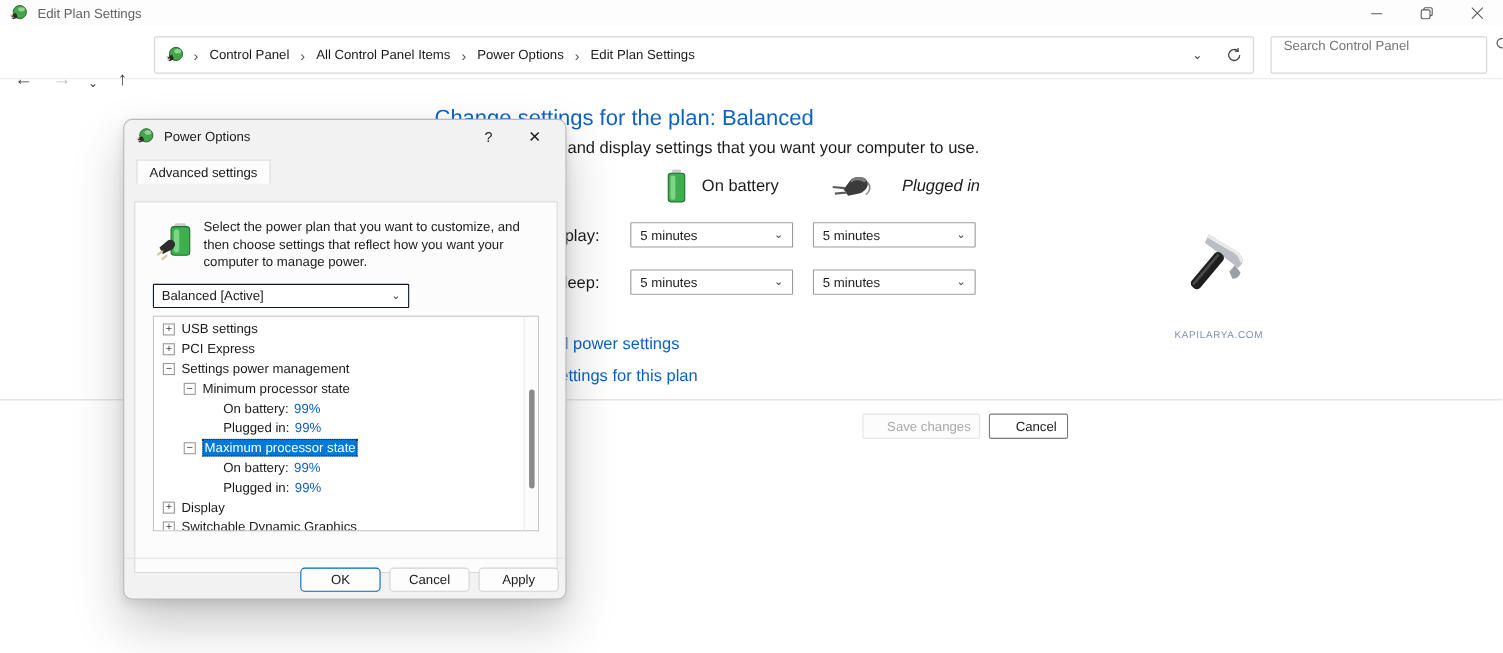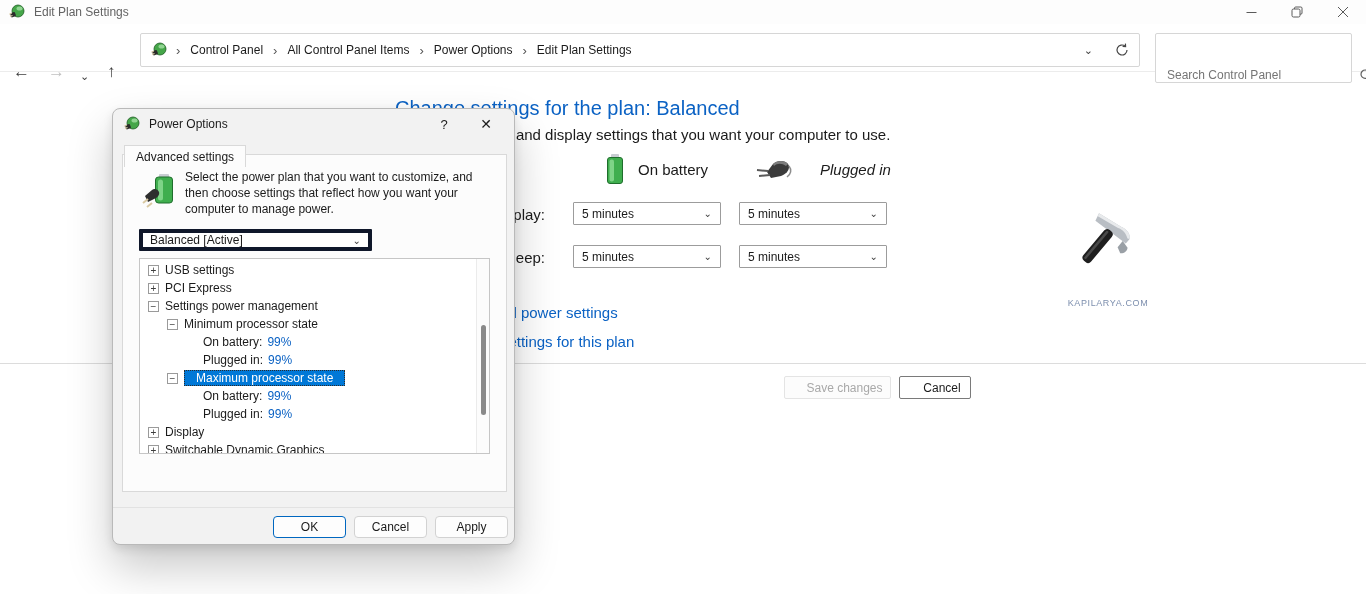--- a/index.html
+++ b/index.html
@@ -28,22 +28,22 @@
 
   .crumbbar { position:absolute; left:140px; top:9px; width:1000px; height:34px; background:#fff;
     border:1px solid #d6d6d6; border-radius:2px; display:flex; align-items:center; }
   .crumbbar .crumb-icon { margin-left:10px; width:16px; height:16px; flex:0 0 auto; }
   .crumb-sep { margin:0 9px; color:#555; font-size:13px; }
   .crumb { font-size:12px; color:#1b1b1b; white-space:nowrap; padding:2px 1px; }
   .crumb-right { position:absolute; right:10px; top:0; height:32px; display:flex; align-items:center; gap:22px; }
   .crumb-dd { font-size:11px; color:#3d3d3d; }
   .refresh svg { display:block; }
 
-  .searchbox { position:absolute; left:1155px; top:9px; width:197px; height:50px;
-    border:1px solid #d6d6d6; border-radius:2px; background:#fff; display:flex; align-items:flex-end;gap:38px; }
+  .searchbox { position:absolute; left:1155px; top:9px; width:197px; height:34px;
+    border:1px solid #d6d6d6; border-radius:2px; background:#fff; display:flex; align-items:flex-start;gap:38px; }
   .searchbox input { border:0; outline:0; flex:1; margin-left:11px; font-size:12px; color:#1b1b1b;
     font-family:inherit; background:transparent; }
   .searchbox input::placeholder { color:#757575; }
   .searchbox .mag { margin-right:12px; flex:0 0 auto; }
 
   
   .page-heading { position:absolute; left:395px; top:97px; font-size:20px; color:#0b62c4; }
   .page-sub { position:absolute; left:395px; top:126px; font-size:15px; color:#1b1b1b; }
 
   .col-head { position:absolute; top:161px; font-size:15px; color:#1b1b1b; }
@@ -83,39 +83,39 @@
   .dlg-titlebar { position:absolute; left:0; top:0; width:100%; height:30px; display:flex; align-items:center; }
   .dlg-titlebar .dlg-icon { margin-left:11px; width:16px; height:16px; }
   .dlg-titlebar .dlg-title { margin-left:9px; font-size:12px; color:#1b1b1b; }
   .dlg-ctl { position:absolute; top:0; height:30px; width:40px; display:flex; align-items:center;
     justify-content:center; font-size:13px; color:#1b1b1b; }
   .dlg-help { right:50px; } .dlg-close { right:8px; font-size:14px; }
 
   .dlg-tab { position:absolute; left:11px; top:36px; height:22px; padding:0 11px; background:#fcfcfc;
     border:1px solid #d9d9d9; border-bottom:none; display:flex; align-items:center;
     font-size:12px; color:#1b1b1b; z-index:2; }
-  .dlg-page { position:absolute; left:9px; top:45px; width:385px; height:338px; background:#fcfcfc;
+  .dlg-page { position:absolute; left:9px; top:74px; width:385px; height:338px; background:#fcfcfc;
     border:1px solid #d9d9d9; }
 
   .dlg-info-icon { position:absolute; left:19px; top:17px; }
   .dlg-desc { position:absolute; left:62px; top:14px; width:302px; font-size:12px; line-height:16px; color:#1b1b1b; }
 
   .plan-select { position:absolute; left:16px; top:74px; width:233px; height:22px; background:#fff;
-    border:4px solid #0f172a; border-radius:1px; display:flex; align-items:center; font-size:12px; color:#1b1b1b; }
+    border:1px solid #0f172a; border-radius:1px; display:flex; align-items:center; font-size:12px; color:#1b1b1b; }
   .plan-select .sel-text { margin-left:7px; flex:1; }
   .plan-select .sel-chev { margin-right:7px; color:#3d3d3d; font-size:10px; }
 
   .tree { position:absolute; left:16px; top:103px; width:351px; height:196px; background:#fff;
     border:1px solid #c6c6c6; overflow:hidden; }
   .tree-body { position:absolute; left:0; top:2px; width:336px; }
   .tree-row { height:18px; display:flex; align-items:center; font-size:12px; color:#1b1b1b; white-space:nowrap; }
   .expander { width:11px; height:11px; border:1px solid #9a9a9a; background:#fff; flex:0 0 auto;
     display:flex; align-items:center; justify-content:center; font-size:10px; line-height:9px;
     color:#3d3d3d; margin-right:6px; }
-  .tree-label.sel { background:#0078d7; color:#fff; outline:1px dotted #2b2b2b; outline-offset:-1px; padding:1px 12px; }
+  .tree-label.sel { background:#0078d7; color:#fff; outline:1px dotted #2b2b2b; outline-offset:-1px; padding:1px 2px; }
   .tree-val { color:#0b62c4; margin-left:5px; }
   .tree-scroll { position:absolute; right:0; top:0; width:13px; height:100%; background:#fcfcfc;
     border-left:1px solid #ebebeb; }
   .tree-thumb { position:absolute; left:4px; top:66px; width:5px; height:90px; background:#8a8a8a; border-radius:3px; }
 
   .dbtn { position:absolute; background:#fdfdfd; border:1px solid #d2d2d2; border-radius:4px;
     font-size:12px; color:#1b1b1b; display:flex; align-items:center; justify-content:center; font-family:inherit; }
   .btn-restore { left:205px; top:360px; width:171px; height:23px; }
   .dlg-sep { position:absolute; left:0; top:398px; width:100%; height:1px; background:#e2e2e2; }
   .btn-ok { left:160px; top:407px; width:73px; height:22px; border:1px solid #0067c0; }

